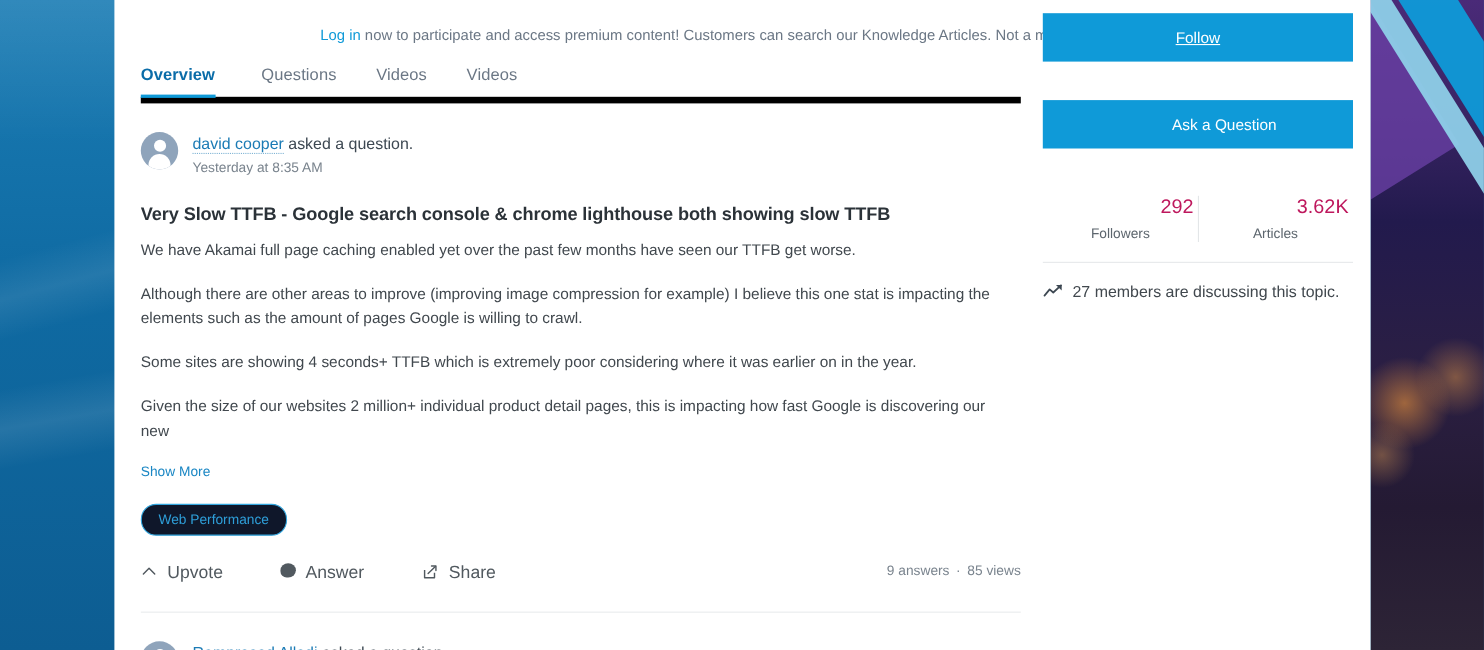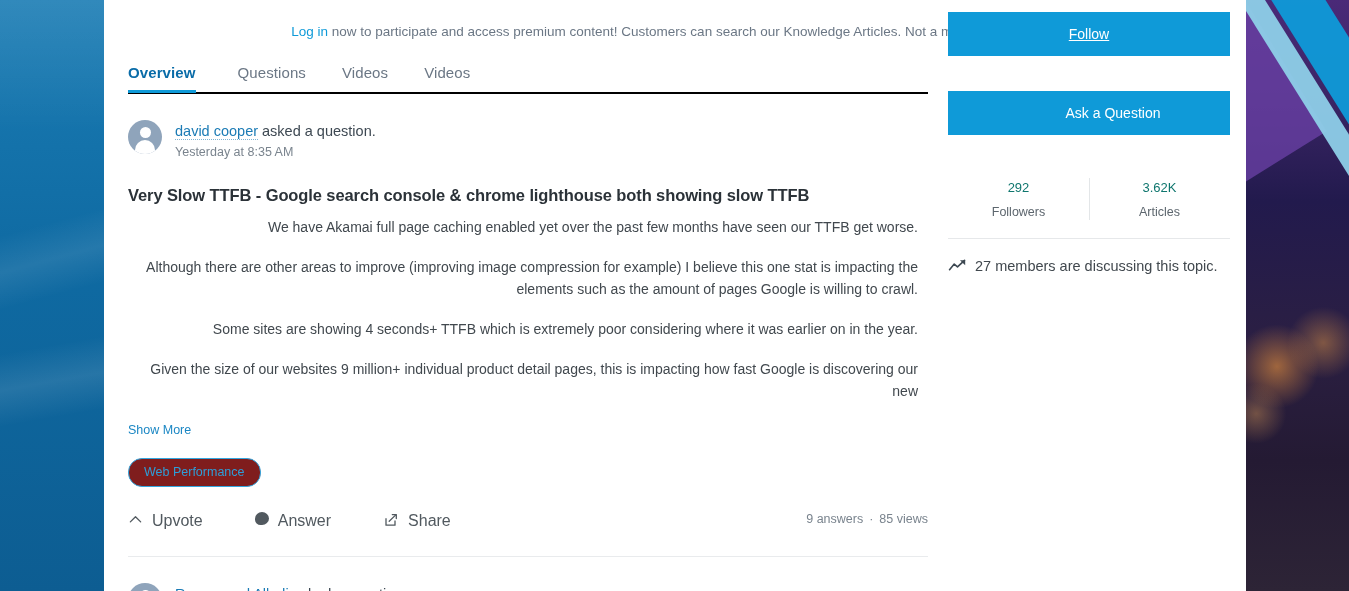--- a/index.html
+++ b/index.html
@@ -97,21 +97,21 @@
     position: absolute;
     left: 844px; top: -34px;
     width: 282px;
   }
 
   
   #tabs {
     display: flex;
     align-items: flex-end;
     gap: 0;
-    border-bottom: 2px solid #000000;
+    border-bottom: 6px solid #000000;
     height: 48px;
     width: 800px;
   }
   .tab {
     position: relative;
     font-size: 15px;
     color: #6b7785;
     padding: 0 18px 11px 18px;
     cursor: pointer;
     letter-spacing: 0.1px;
@@ -173,41 +173,40 @@
     color: #2b3238;
     letter-spacing: -0.1px;
   }
   .post-body { margin-top: 11px; }
   .post-body p {
     font-size: 14px;
     color: #41484e;
     line-height: 22px;
     margin-bottom: 18px;
     max-width: 790px;
-    text-align: right;
   }
   .post-body p:last-child { margin-bottom: 0; }
   .show-more {
     display: inline-block;
     margin-top: 0px;
     font-size: 12.5px;
     color: #1b87c4;
     cursor: pointer;
   }
 
   .tag-row { margin-top: 20px; }
   .tag-pill {
     display: inline-block;
     border: 1px solid #33a6de;
     border-radius: 14px;
     color: #2e9ed8;
     font-size: 12.5px;
     padding: 6px 15px 7px 15px;
     cursor: pointer;
-    background: #7f1d1d;
+    background: #0f172a;
   }
 
   .action-row {
     margin-top: 23px;
     display: flex;
     align-items: center;
     height: 22px;
     position: relative;
   }
   .action {
@@ -270,23 +269,24 @@
     padding: 0 4px;
   }
   .stat + .stat::before {
     content: "";
     position: absolute;
     left: 0; top: 3px;
     width: 1px; height: 42px;
     background: #e3e6e8;
   }
   .stat-num {
-    font-size: 13px;
-    color: #0f766e;
+    font-size: 18px;
+    color: #be185d;
     line-height: 26px;
+    text-align: right;
   }
   .stat-label {
     font-size: 12.5px;
     color: #5d666e;
     line-height: 20px;
     margin-top: 1px;
   }
 
   .discussing {
     margin-top: 16px;
@@ -344,21 +344,21 @@
             <div class="byline-line2">Yesterday at 8:35 AM</div>
           </div>
         </div>
 
         <div class="post-title">Very Slow TTFB - Google search console &amp; chrome lighthouse both showing slow TTFB</div>
 
         <div class="post-body">
           <p>We have Akamai full page caching enabled yet over the past few months have seen our TTFB  get worse.</p>
           <p>Although there are other areas to improve (improving image compression for example) I believe this one stat is impacting the elements such as the amount of pages Google is willing to crawl.</p>
           <p>Some sites are showing 4 seconds+ TTFB which is extremely poor considering where it was earlier on in the year.</p>
-          <p>Given the size of our websites 9 million+ individual product detail pages, this is impacting how fast Google is discovering our new</p>
+          <p>Given the size of our websites 2 million+ individual product detail pages, this is impacting how fast Google is discovering our new</p>
           <span class="show-more">Show More</span>
         </div>
 
         <div class="tag-row">
           <span class="tag-pill">Web Performance</span>
         </div>
 
         <div class="action-row">
 
           <div class="action">

